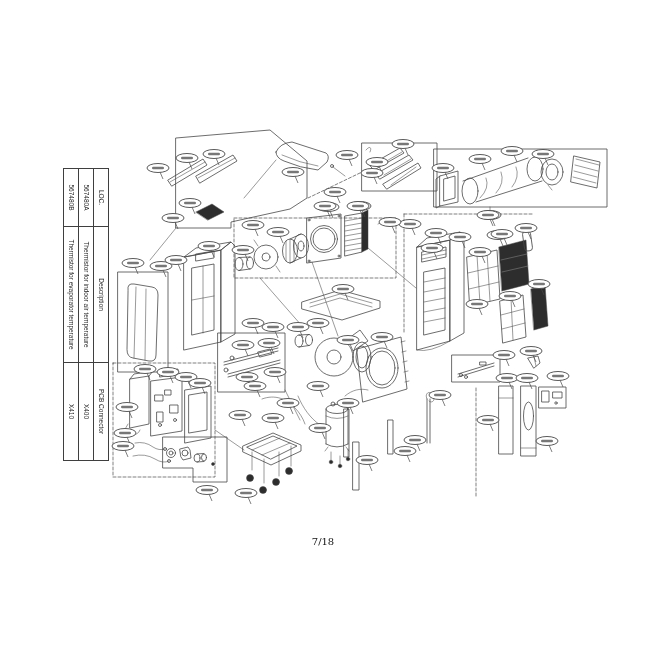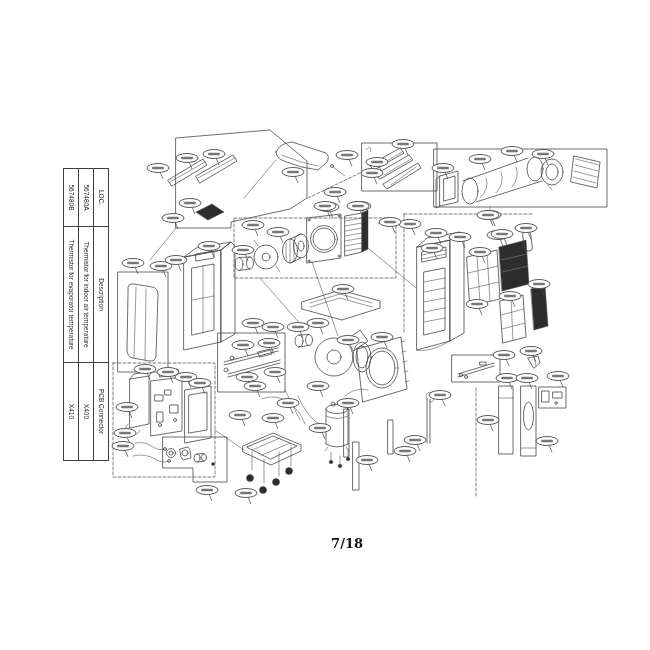--- a/index.html
+++ b/index.html
@@ -17,22 +17,22 @@
   .co-smudge{fill:#5f5f5f;opacity:.85;}
   .co-tick{stroke:var(--line);stroke-width:.7;}
   
   .table-wrap{position:absolute;left:-60px;top:291px;width:292px;height:46px;
               transform:rotate(90deg);}
   table.parts{border-collapse:collapse;width:292px;height:46px;table-layout:fixed;
               background:#fff;}
   table.parts th,table.parts td{border:1px solid #3f3f3f;font-size:6.5px;font-weight:normal;
               padding:0;text-align:center;color:#1e1e1e;line-height:1.05;
               font-family:"Liberation Sans",sans-serif;overflow:hidden;white-space:nowrap;}
-  .footer-page{position:absolute;left:283px;top:536px;width:80px;text-align:right;
-              font-family:"DejaVu Serif",serif;font-weight:bold;font-size:13px;color:#111;}
+  .footer-page{position:absolute;left:283px;top:536px;width:80px;text-align:center;
+              font-family:"DejaVu Serif",serif;font-weight:normal;font-size:10px;color:#111;}
 </style>
 </head>
 <body>
 
 <div class="canvas">
 
   <svg class="diagram-svg" width="650" height="650" viewBox="0 0 650 650">
 
     <g class="ln">
       <path d="M176,138 L270,130 L307,161 L307,198 L290,209 L231,222 L231,228 L176,228 Z"></path>

